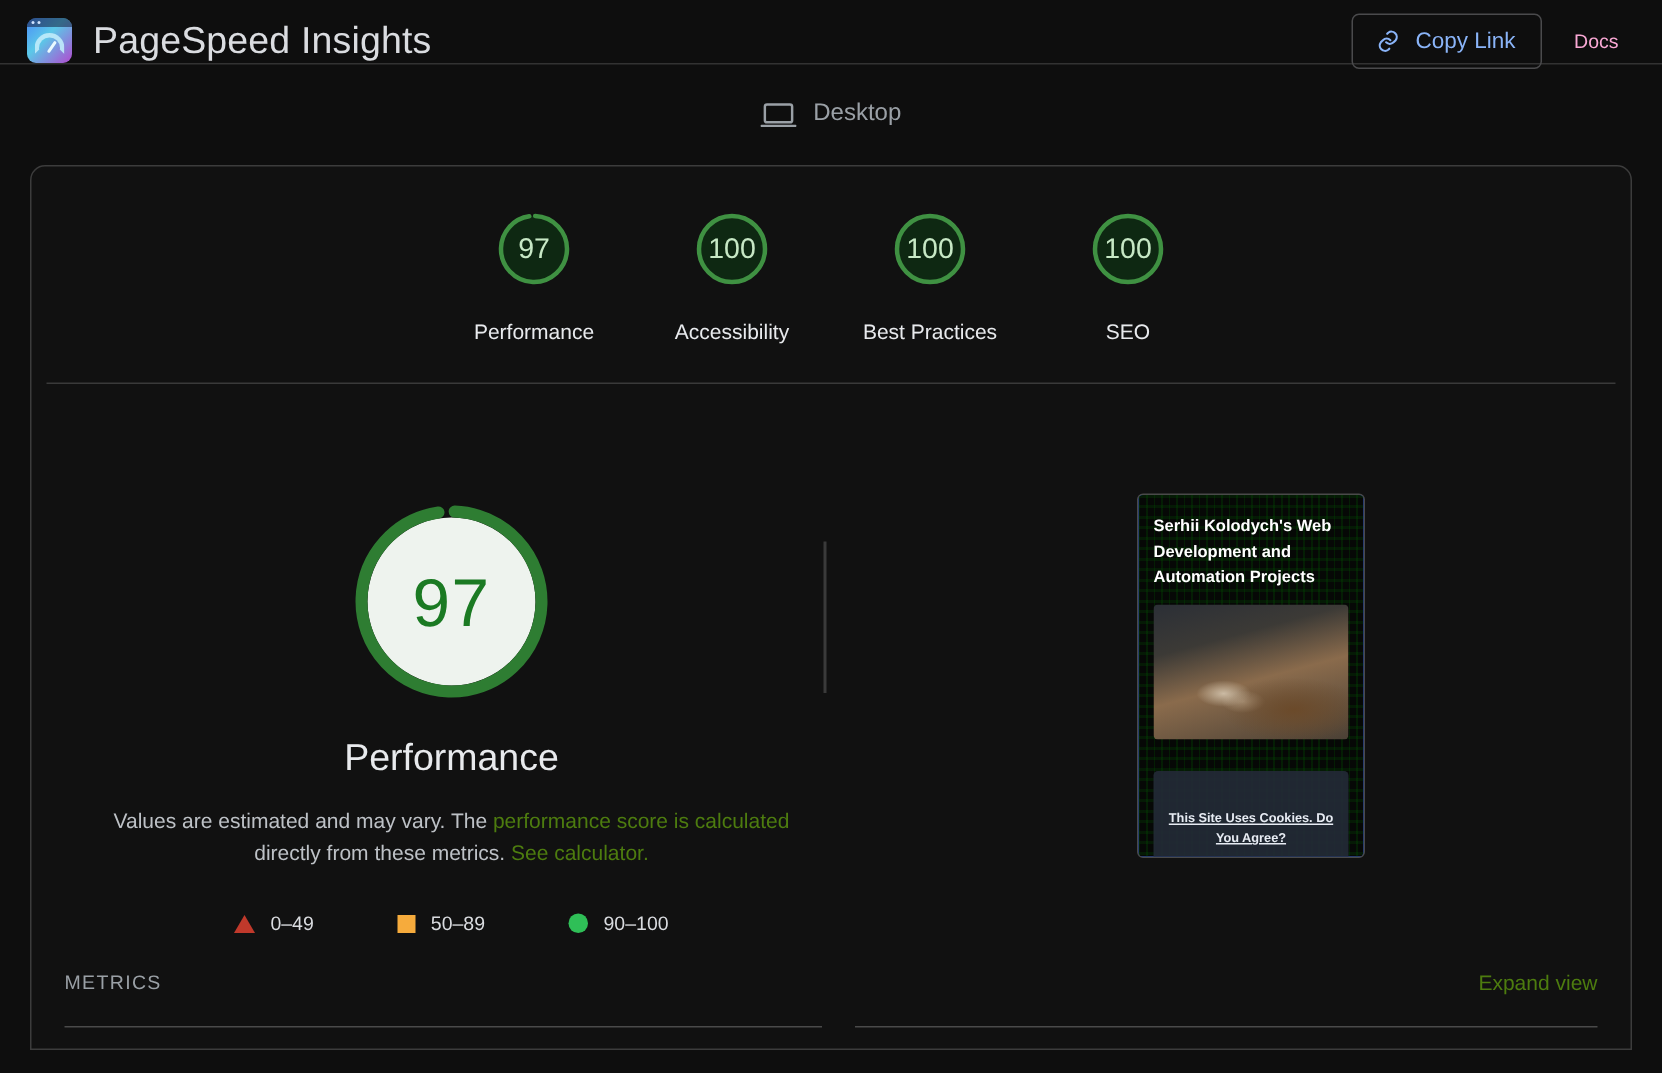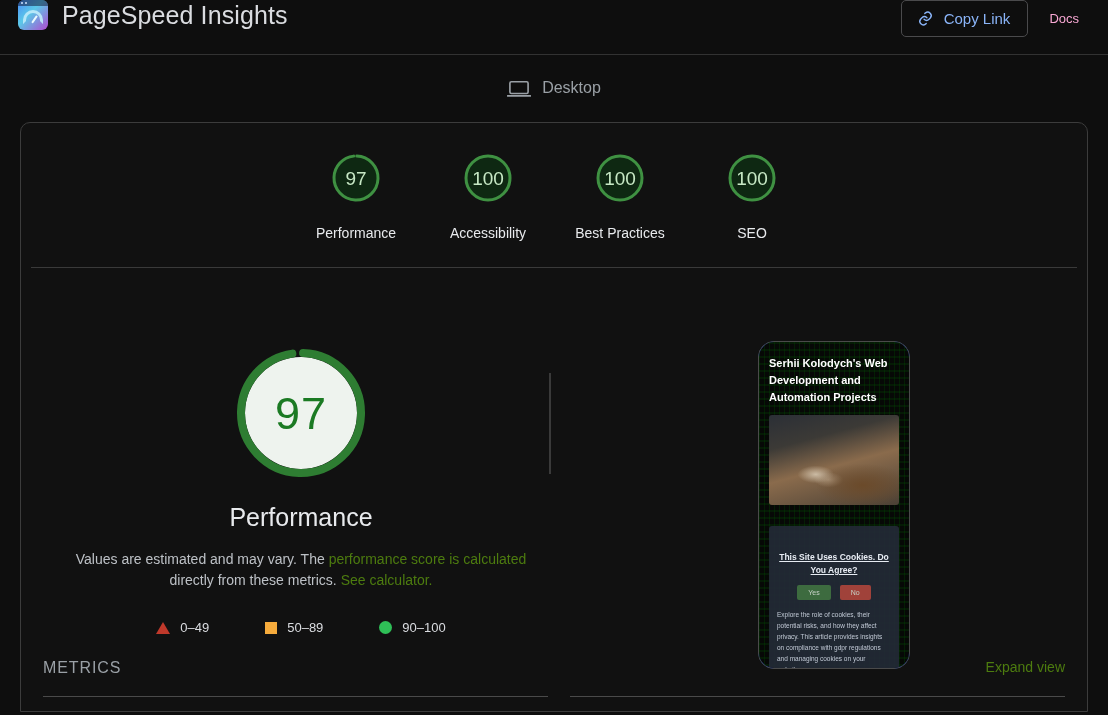--- a/index.html
+++ b/index.html
@@ -6,25 +6,25 @@
   html, body {
     width: 1108px; height: 715px;
     background: #0e0e0e;
     font-family: "Liberation Sans", sans-serif;
     overflow: hidden;
   }
 
   
   .header {
     position: relative;
-    height: 55px;
+    height: 43px;
     border-bottom: 1px solid #323232;
     display: flex;
-    align-items: flex-start;
-    padding: 0 20px 0 18px;
+    align-items: center;
+    padding: 12px 20px 0 18px;
   }
   .brand { display: flex; align-items: center; gap: 14px; }
   .logo {
     width: 30px; height: 30px; border-radius: 6px;
     background: linear-gradient(135deg, #4b8df8 0%, #5bc8e8 42%, #b24ad0 100%);
     position: relative; overflow: hidden;
     flex: 0 0 auto;
   }
   .logo .bar {
     position: absolute; top: 0; left: 0; right: 0; height: 6px;
@@ -163,22 +163,22 @@
   .v-divider {
     position: absolute; left: 528px; top: 105px;
     width: 2px; height: 101px; background: #3a3a3a;
   }
 
   
   .right-pane {
     flex: 1; display: flex; justify-content: center; padding-top: 73px;
   }
   .thumb {
-    width: 152px; height: 328px;
-    border: 1px solid #4a4a4a; border-radius: 16px;
+    width: 152px; height: 243px;
+    border: 1px solid #4a4a4a; border-radius: 4px;
     background: #1d4ed8; overflow: hidden; position: relative;
     padding: 13px 10px 0 10px;
   }
   .thumb-matrix {
     position: absolute; inset: 0;
     background:
       repeating-linear-gradient(90deg, rgba(0,80,0,.30) 0 1px, transparent 1px 5px),
       repeating-linear-gradient(180deg, rgba(0,120,0,.16) 0 2px, transparent 2px 7px),
       #060806;
   }
@@ -215,21 +215,21 @@
     margin-top: 9px; font-size: 6.5px; line-height: 11px;
     color: #c2cad6; text-align: left;
   }
 
   
   .metrics-row {
     position: absolute; left: 0; right: 0; bottom: 0; height: 52px;
     display: flex; align-items: flex-start; padding: 0 12px;
   }
   .metrics-label {
-    font-size: 16px; color: #9aa0a6; letter-spacing: .9px; padding-left: 10px;
+    font-size: 13px; color: #9aa0a6; letter-spacing: .9px; padding-left: 10px;
   }
   .expand-view {
     margin-left: auto; font-size: 14px; color: #4d7c0f; padding-right: 10px;
     cursor: pointer;
   }
   .metrics-underlines {
     position: absolute; left: 0; right: 0; bottom: 14px; height: 1px;
     display: flex; gap: 22px; padding: 0 22px;
   }
   .metrics-underlines span { display: block; height: 1px; background: #4a4a4a; }

